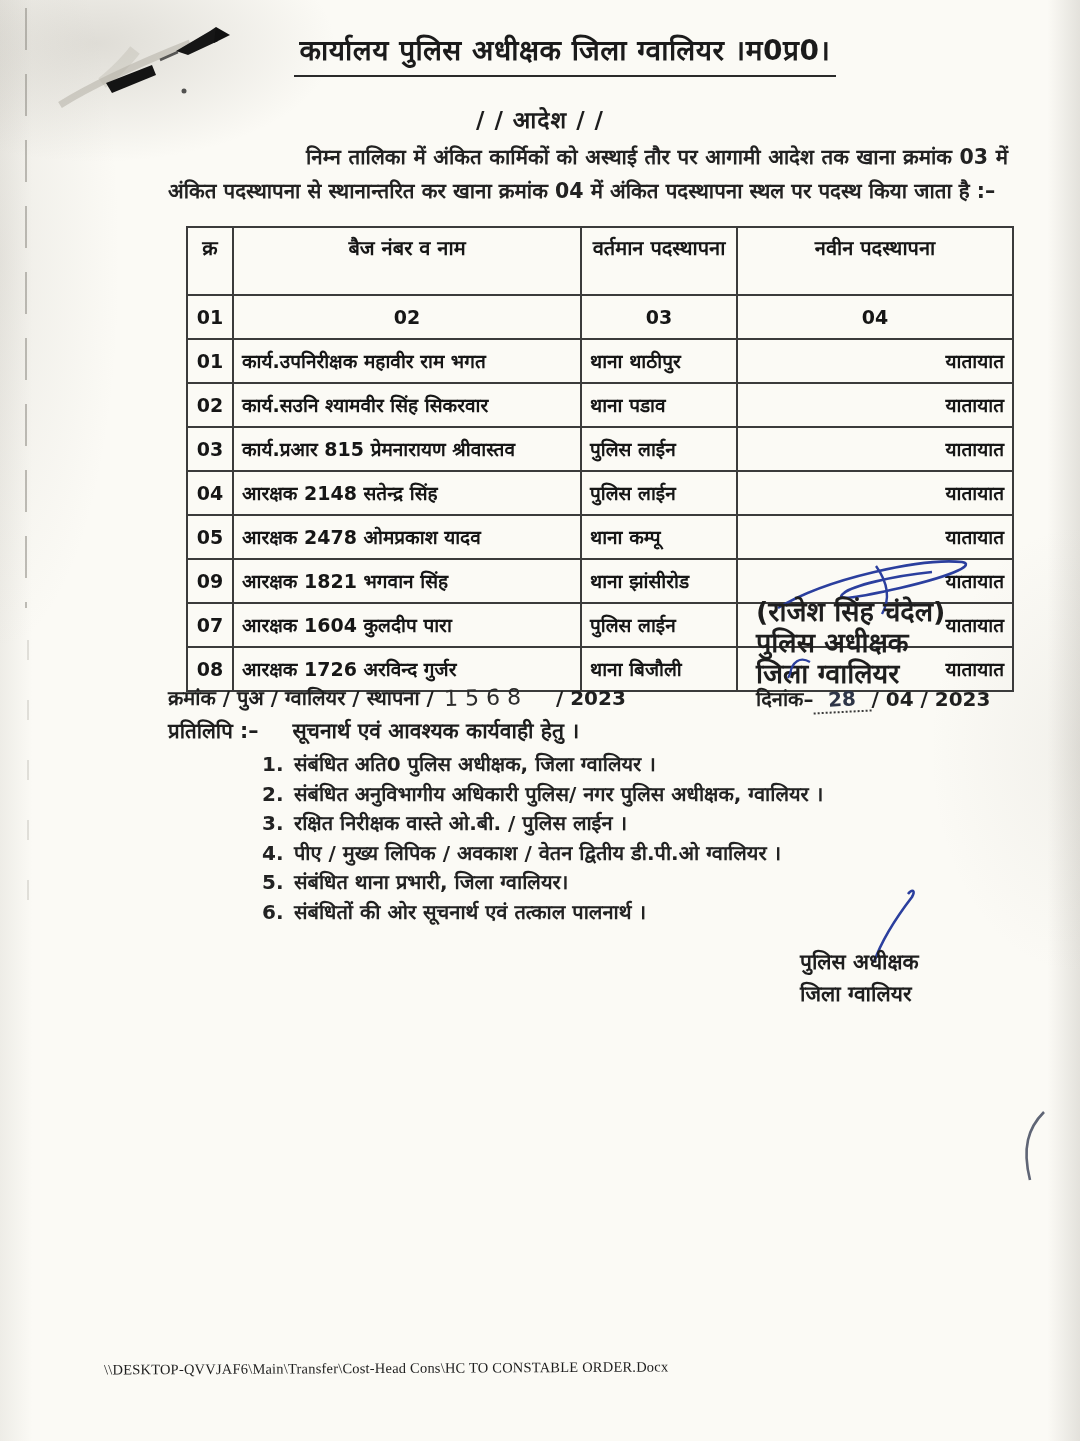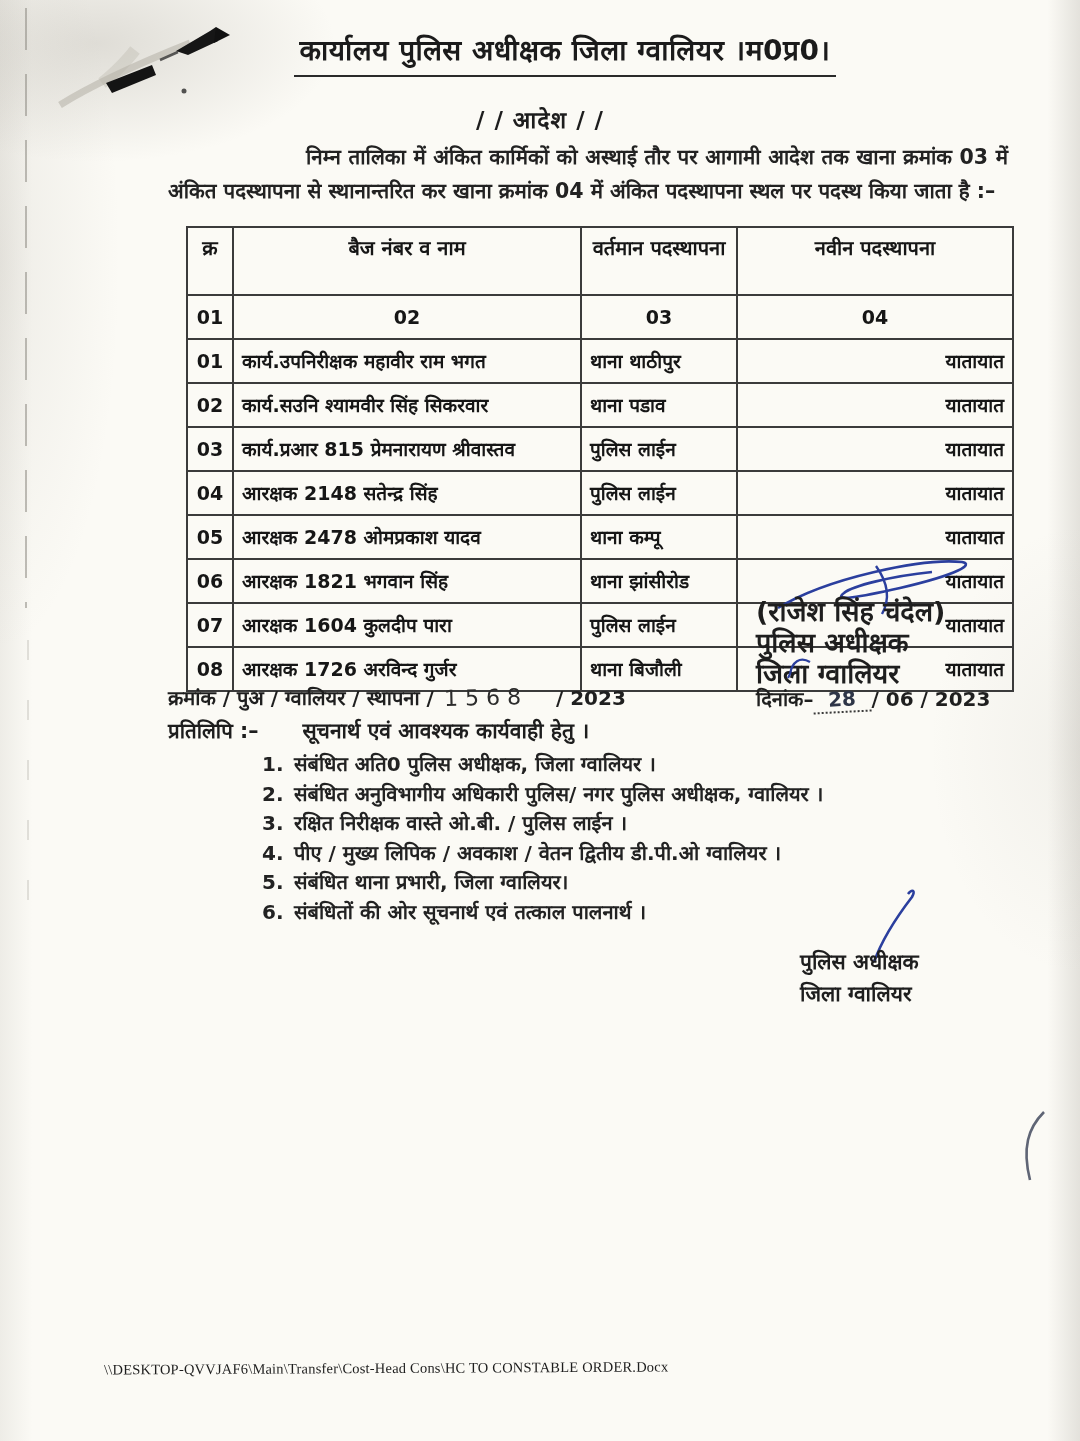--- a/index.html
+++ b/index.html
@@ -87,21 +87,21 @@
     border-bottom:2.5px dotted #3a3a3a;
     text-align:center;
     font-size:20px;font-weight:600;
     transform:rotate(-3deg);
     color:#2e3547;
   }
   .copy-row{
     top:716px;left:168px;width:760px;
     font-size:20.5px;font-weight:700;color:#1d1d1d;
   }
-  .copy-heading{margin-left:44px;font-size:21px;}
+  .copy-heading{margin-left:34px;font-size:21px;}
   .copy-list{top:750px;left:262px;width:720px;}
   .copy-item{
     display:flex;
     font-size:20px;font-weight:600;color:#222;
     line-height:29.5px;height:29.5px;white-space:nowrap;
   }
   .copy-item .num{width:32px;flex:none;}
   .bottom-sig{
     top:946px;left:800px;width:210px;
     font-size:21px;font-weight:700;color:#1e1e1e;line-height:32px;
@@ -201,21 +201,21 @@
         <td class="cell cur">पुलिस लाईन</td>
         <td class="cell new">यातायात</td>
       </tr>
       <tr>
         <td class="cell sno">05</td>
         <td class="cell name">आरक्षक 2478 ओमप्रकाश यादव</td>
         <td class="cell cur">थाना कम्पू</td>
         <td class="cell new">यातायात</td>
       </tr>
       <tr>
-        <td class="cell sno">06</td>
+        <td class="cell sno">09</td>
         <td class="cell name">आरक्षक 1821 भगवान सिंह</td>
         <td class="cell cur">थाना झांसीरोड</td>
         <td class="cell new">यातायात</td>
       </tr>
       <tr>
         <td class="cell sno">07</td>
         <td class="cell name">आरक्षक 1604 कुलदीप पारा</td>
         <td class="cell cur">पुलिस लाईन</td>
         <td class="cell new">यातायात</td>
       </tr>
@@ -239,21 +239,21 @@
     <div>जिला ग्वालियर</div>
   </div>
 
   <svg class="abs" style="left:786px;top:652px;" width="28" height="28" viewBox="0 0 28 28">
     <path d="M4 22 C6 10, 14 4, 24 10 M4 22 L2 26" stroke="#2b3f9e" stroke-width="2.2" fill="none"></path>
   </svg>
 
   <div class="abs ref-line">
     <span>क्रमांक / पुअ / ग्वालियर / स्थापना /</span><span class="ref-number">1568</span><span class="ref-year">/ 2023</span>
     <span class="date-part">
-      <span>दिनांक–</span><span class="date-day">28</span><span>/ 06 / 2023</span>
+      <span>दिनांक–</span><span class="date-day">28</span><span>/ 04 / 2023</span>
     </span>
   </div>
 
   <div class="abs copy-row">
     <span>प्रतिलिपि :–</span><span class="copy-heading">सूचनार्थ एवं आवश्यक कार्यवाही हेतु  ।</span>
   </div>
 
   <div class="abs copy-list">
     <div class="copy-item">
       <span class="num">1.</span>

